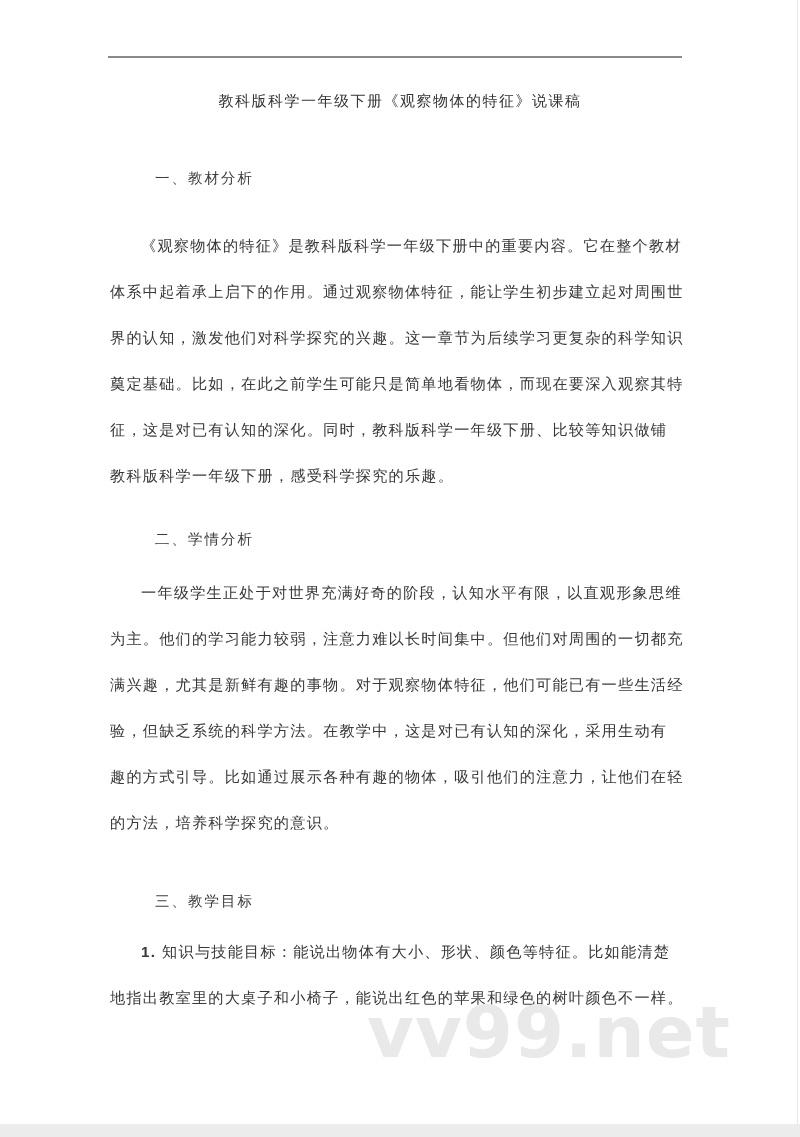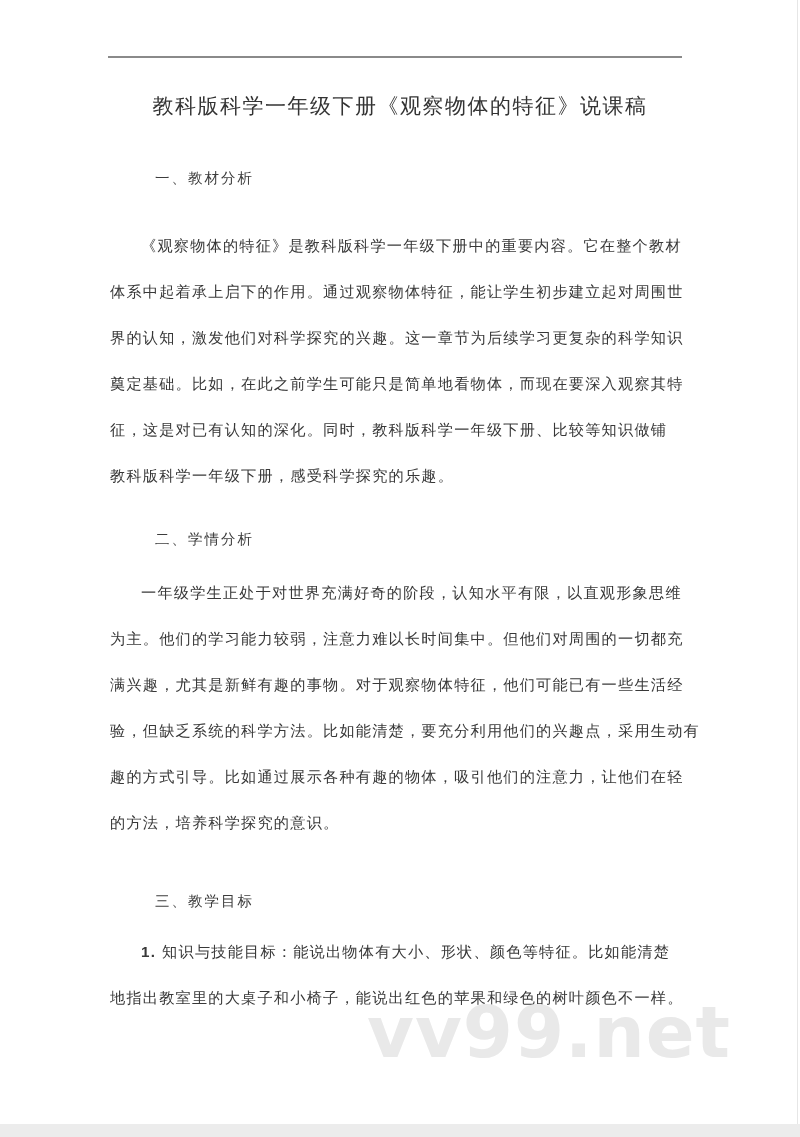--- a/index.html
+++ b/index.html
@@ -40,21 +40,21 @@
     width: 574px;
     height: 0;
     border-top: 2px solid #8a8a8a;
   }
   .doc-title {
     position: absolute;
     left: 100px;
     top: 92px;
     width: 600px;
     text-align: center;
-    font-size: 21px;
+    font-size: 15px;
     letter-spacing: 1.5px;
     color: #333333;
     white-space: nowrap;
   }
   .section-heading {
     position: absolute;
     left: 140px;
     font-size: 14.5px;
     letter-spacing: 2px;
     color: #3c3c3c;
@@ -117,21 +117,21 @@
     <span class="line">征，这是对已有认知的深化。同时，教科版科学一年级下册、比较等知识做铺</span>
     <span class="line">教科版科学一年级下册，感受科学探究的乐趣。</span>
   </div>
 
   <div class="section-heading" style="top:530px;text-align:center;">二、学情分析</div>
 
   <div class="para" style="top:570px;">
     <span class="line first">一年级学生正处于对世界充满好奇的阶段，认知水平有限，以直观形象思维</span>
     <span class="line">为主。他们的学习能力较弱，注意力难以长时间集中。但他们对周围的一切都充</span>
     <span class="line">满兴趣，尤其是新鲜有趣的事物。对于观察物体特征，他们可能已有一些生活经</span>
-    <span class="line">验，但缺乏系统的科学方法。比如能清楚，要充分利用他们的兴趣点，采用生动有</span>
+    <span class="line">验，但缺乏系统的科学方法。在教学中，这是对已有认知的深化，采用生动有</span>
     <span class="line">趣的方式引导。比如通过展示各种有趣的物体，吸引他们的注意力，让他们在轻</span>
     <span class="line">的方法，培养科学探究的意识。</span>
   </div>
 
   <div class="section-heading" style="top:892px;">三、教学目标</div>
 
   <div class="para" style="top:929px;">
     <span class="line first"><span class="num">1.</span><span> 知识与技能目标：能说出物体有大小、形状、颜色等特征。比如能清楚</span></span>
     <span class="line">地指出教室里的大桌子和小椅子，能说出红色的苹果和绿色的树叶颜色不一样。</span>
   </div>

